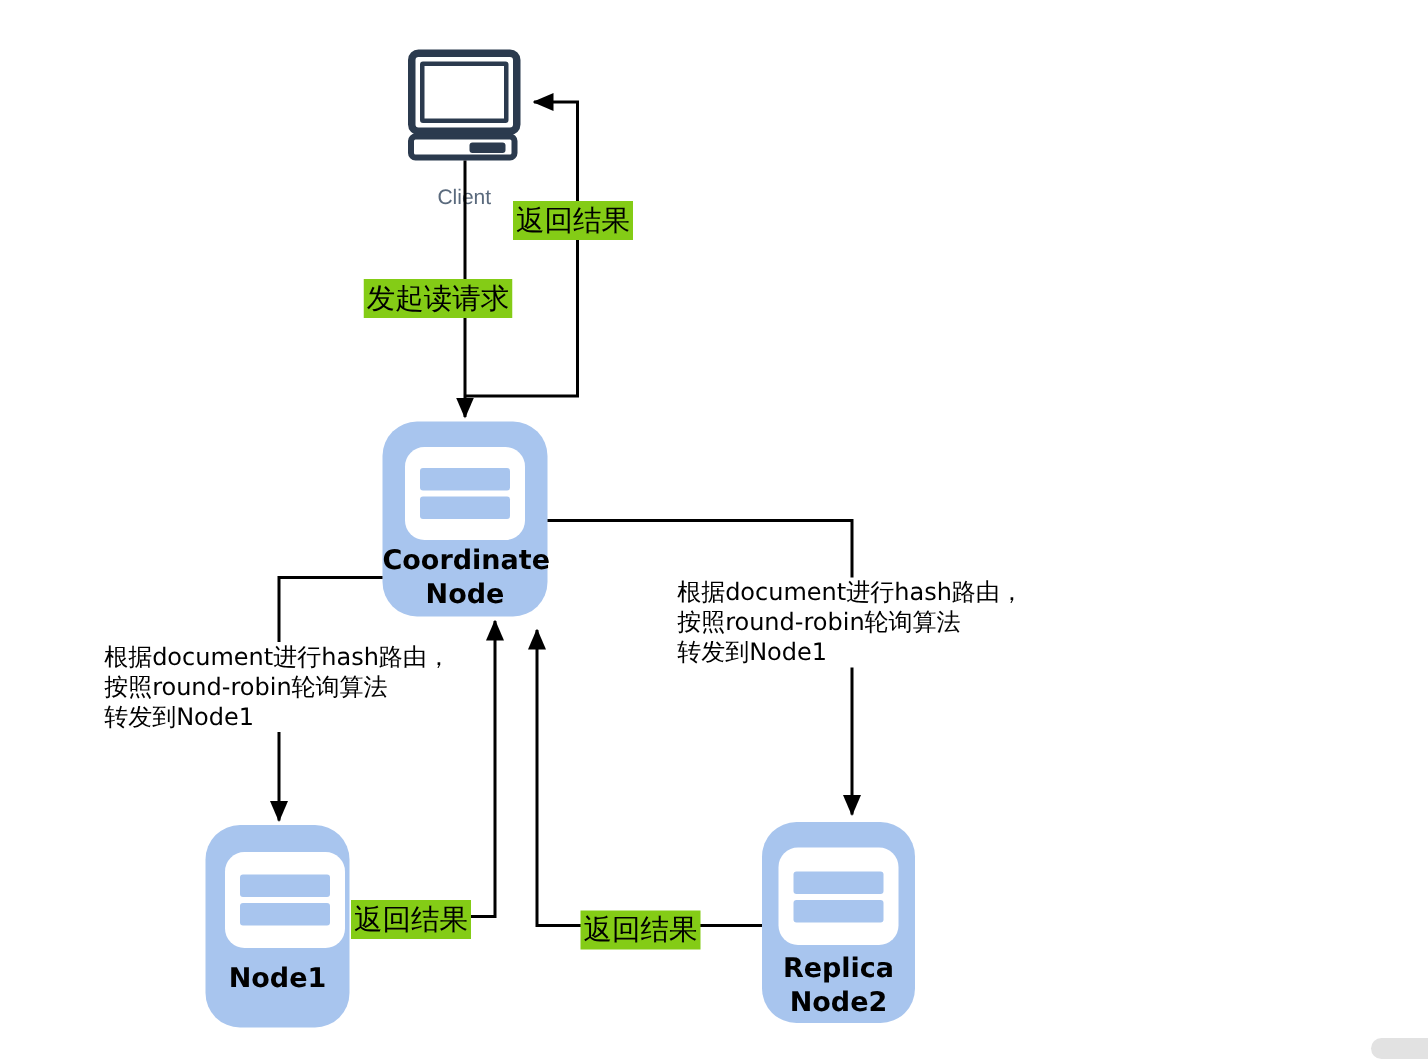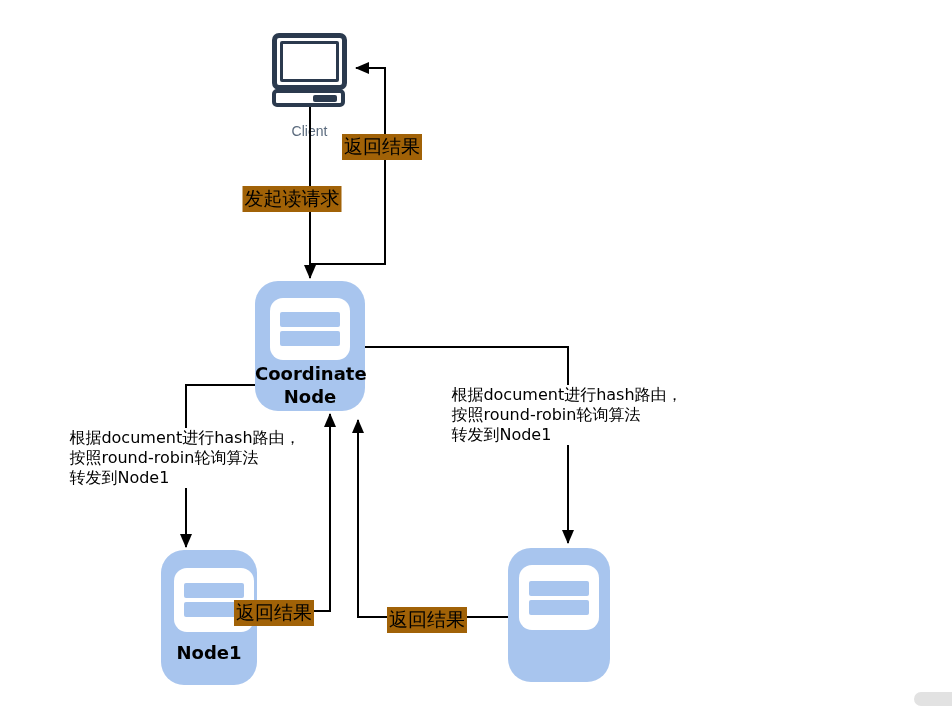--- a/index.html
+++ b/index.html
@@ -41,34 +41,34 @@
     display:flex; flex-direction:column; justify-content:center; align-items:center; gap:4px;
   }
   .icon-bar { width:76%; height:15px; background:var(--node-fill); border-radius:2px; }
   .node-label {
     position:absolute; left:0; width:100%; text-align:center;
     font-weight:bold; font-size:18px; line-height:23px; color:#000;
   }
   #node-coordinate { left:255px; top:281px; width:110px; height:130px; }
   #node-coordinate .node-icon { left:15px; top:17px; width:80px; height:62px; }
   #node-coordinate .node-label { top:81px; }
-  #node-node1 { left:137px; top:550px; width:96px; height:135px;margin-left:24px; }
+  #node-node1 { left:137px; top:550px; width:96px; height:135px; }
   #node-node1 .node-icon { left:13px; top:18px; width:80px; height:64px; }
   #node-node1 .node-label { top:91px; }
   #node-replica { left:508px; top:548px; width:102px; height:134px; }
   #node-replica .node-icon { left:11px; top:17px; width:80px; height:65px; }
   #node-replica .node-label { top:86px; }
   
   #edges { position:absolute; left:0; top:0; z-index:2; pointer-events:none; }
   #edges path { stroke:var(--line,#000); stroke-width:2; fill:none; }
   #edges marker path { fill:var(--line,#000); stroke:none; }
   
   .edge-label {
     position:absolute; transform:translateX(-50%); white-space:nowrap;
-    background:#a16207; color:var(--label-text,#000); font-size:19px; z-index:3;
+    background:#84cc16; color:var(--label-text,#000); font-size:19px; z-index:3;
     padding:0 2px;
   }
   .route-label {
     position:absolute; transform:translateX(-50%); text-align:left;
     background:#fff; color:var(--label-text,#000); font-size:16px; line-height:20px;
     white-space:nowrap; z-index:3;
   }
   #lbl-request { left:292px; top:186px; }
   #lbl-return-client { left:382px; top:134px; }
   #lbl-return-node1 { left:274px; top:600px; }
@@ -113,20 +113,24 @@
     <div class="node-label">
       <div>Node1</div>
     </div>
   </div>
 
   <div class="node" id="node-replica">
     <div class="node-icon">
       <div class="icon-bar"></div>
       <div class="icon-bar"></div>
     </div>
+    <div class="node-label">
+      <div>Replica</div>
+      <div>Node2</div>
+    </div>
   </div>
 
   <svg id="edges" width="952" height="707">
     <defs>
       <marker id="arr" viewBox="0 0 14 12" refX="13" refY="6" markerWidth="14" markerHeight="12" orient="auto" markerUnits="userSpaceOnUse">
         <path d="M0,0 L14,6 L0,12 Z"></path>
       </marker>
     </defs>
     <path d="M310,107 V278" marker-end="url(#arr)"></path>
     <path d="M310,264 H385 V68 H356" marker-end="url(#arr)"></path>

